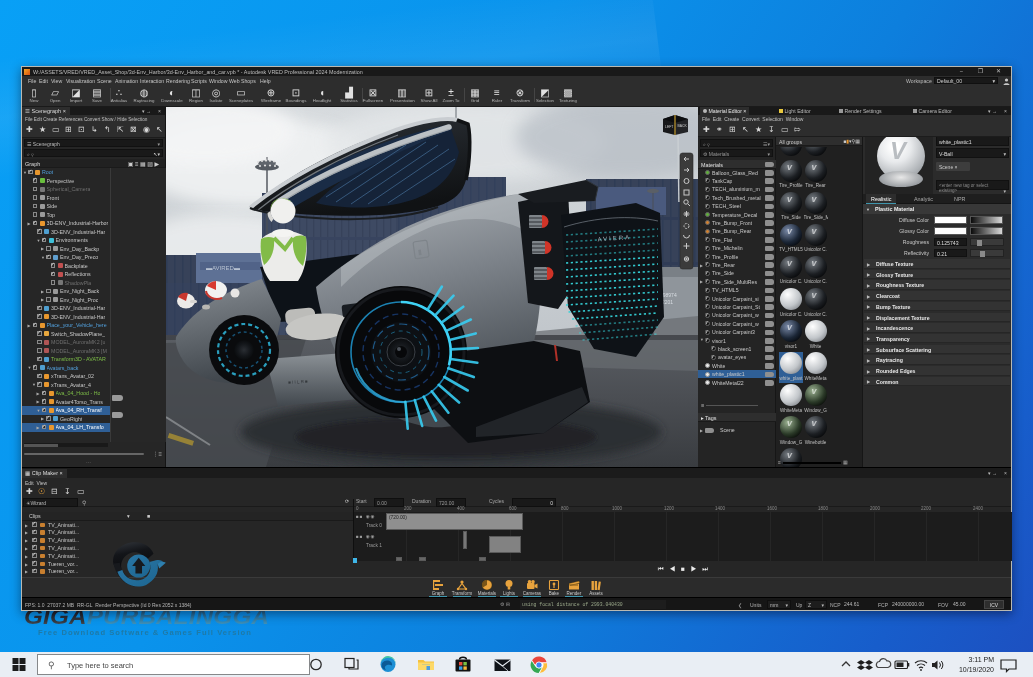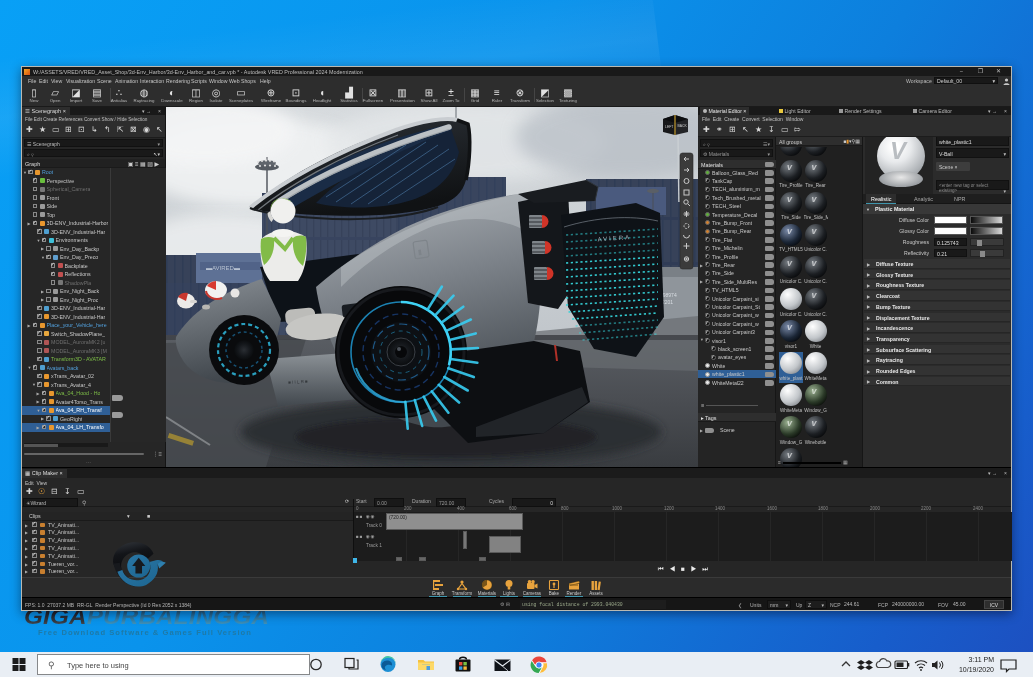--- a/index.html
+++ b/index.html
@@ -1477,16 +1477,16 @@
     <path d="M932 11 L934.5 11 L937.5 8.5 L937.5 17.5 L934.5 15 L932 15 Z" fill="#222"></path>
     <g stroke="#222" stroke-width="1" fill="none">
         <path d="M939.5 10.5 A4 4 0 0 1 939.5 15.5"></path>
         <path d="M941.3 9 A6.5 6.5 0 0 1 941.3 17"></path>
       </g>
 
     <path d="M1001 8 L1016 8 L1016 17 L1009 17 L1006.5 19.5 L1006.5 17 L1001 17 Z" fill="none" stroke="#222" stroke-width="1.2"></path>
   </svg>
   <div id="tsearch">
       <span style="position:absolute;left:10px;top:5px;font-size:9px;color:#555;">⚲</span>
-      <span style="position:absolute;left:29px;top:6px;">Type here to using</span>
+      <span style="position:absolute;left:29px;top:6px;">Type here to search</span>
     </div>
   <div style="position:absolute;left:948px;top:2.5px;width:46px;text-align:right;font-size:7px;color:#1a1a1a;line-height:10px;">3:11 PM<br>10/19/2020</div>
 </div>
 
 </body></html>

